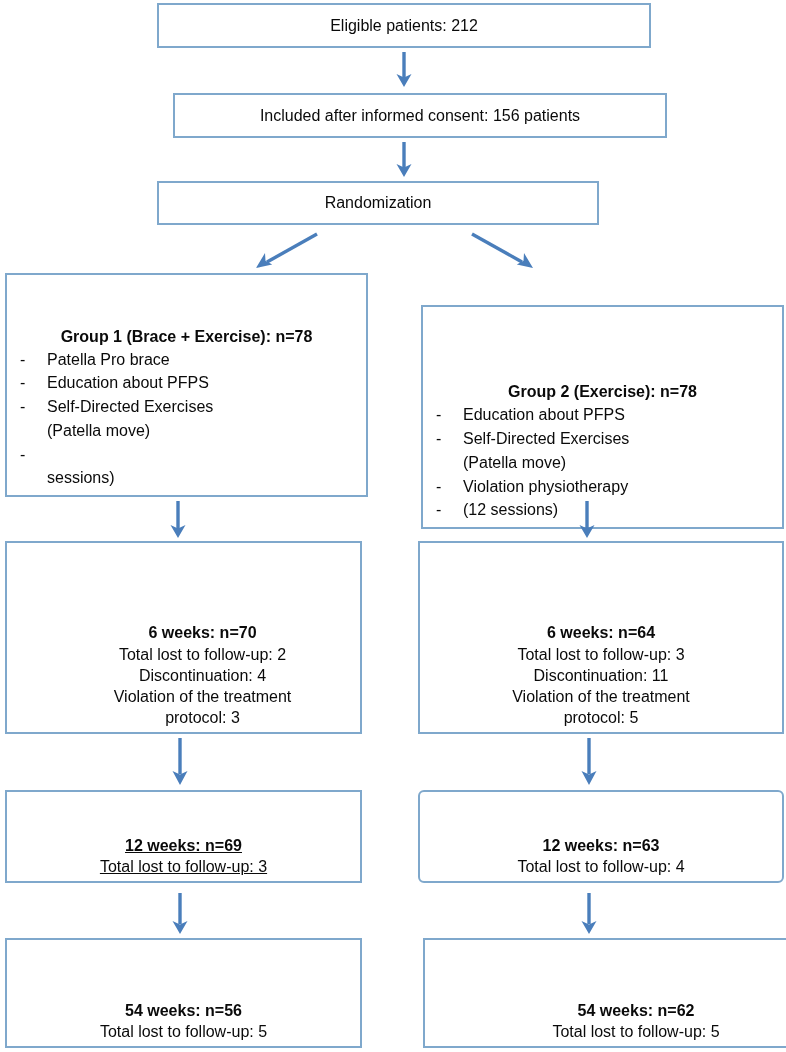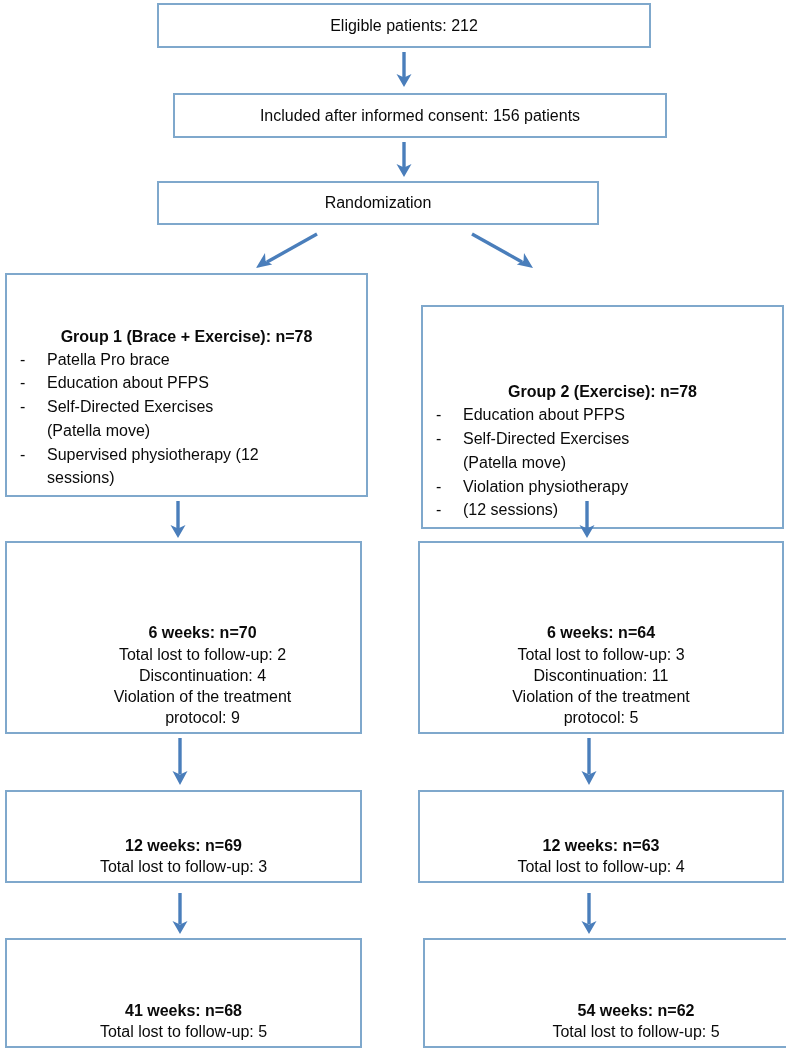--- a/index.html
+++ b/index.html
@@ -145,21 +145,20 @@
       <li>
         <span class="dash">-</span>
         <span class="btext">Self-Directed Exercises</span>
       </li>
       <li class="nodash">
         <span class="dash"></span>
         <span class="btext">(Patella move)</span>
       </li>
       <li>
         <span class="dash">-</span>
-        <span class="btext">Supervised physiotherapy (12</span>
       </li>
       <li class="nodash">
         <span class="dash"></span>
         <span class="btext">sessions)</span>
       </li>
     </ul>
   </div>
 
   <div class="box topalign" style="left:421px; top:273px; width:363px; height:224px;margin-top:32px;">
     <span class="title">Group 2 (Exercise): n=78</span>
@@ -198,21 +197,21 @@
       <path d="M13 0 L13 28" stroke="#4a7ebb" stroke-width="3.4" fill="none"></path>
       <path d="M13 37 L5.5 24 L13 27.5 L20.5 24 Z" fill="#4a7ebb"></path>
     </svg>
   </span>
 
   <div class="box topalign" style="left:5px; top:541px; width:357px; height:193px; padding-top:14px;padding-left:44px;">
     <span class="title">6 weeks: n=70</span>
     <span class="line">Total lost to follow-up: 2</span>
     <span class="line">Discontinuation:  4</span>
     <span class="line">Violation of the treatment</span>
-    <span class="line">protocol: 9</span>
+    <span class="line">protocol: 3</span>
   </div>
 
   <div class="box topalign" style="left:418px; top:541px; width:366px; height:193px; padding-top:6px;">
     <span class="title">6 weeks: n=64</span>
     <span class="line">Total lost to follow-up: 3</span>
     <span class="line">Discontinuation: 11</span>
     <span class="line">Violation of the treatment</span>
     <span class="line">protocol: 5</span>
   </div>
 
@@ -222,45 +221,45 @@
       <path d="M13 47 L5.5 33 L13 36.5 L20.5 33 Z" fill="#4a7ebb"></path>
     </svg>
   </span>
   <span class="arrow-v" style="left:576px; top:738px; height:48px;">
     <svg width="26" height="48" viewBox="0 0 26 48">
       <path d="M13 0 L13 36" stroke="#4a7ebb" stroke-width="3.4" fill="none"></path>
       <path d="M13 47 L5.5 33 L13 36.5 L20.5 33 Z" fill="#4a7ebb"></path>
     </svg>
   </span>
 
-  <div class="box topalign" style="left:5px; top:790px; width:357px; height:93px; padding-top:14px;">
+  <div class="box topalign" style="left:5px; top:790px; width:357px; height:93px; padding-top:14px;text-decoration:underline;">
     <span class="title">12 weeks: n=69</span>
     <span class="line">Total lost to follow-up: 3</span>
   </div>
 
-  <div class="box topalign" style="left:418px; top:790px; width:366px; height:93px; padding-top:14px;">
+  <div class="box topalign" style="left:418px; top:790px; width:366px; height:93px; padding-top:14px;border-radius:6px;">
     <span class="title">12 weeks: n=63</span>
     <span class="line">Total lost to follow-up: 4</span>
   </div>
 
   <span class="arrow-v" style="left:167px; top:893px; height:42px;">
     <svg width="26" height="42" viewBox="0 0 26 42">
       <path d="M13 0 L13 31" stroke="#4a7ebb" stroke-width="3.4" fill="none"></path>
       <path d="M13 41 L5.5 28 L13 31.5 L20.5 28 Z" fill="#4a7ebb"></path>
     </svg>
   </span>
   <span class="arrow-v" style="left:576px; top:893px; height:42px;">
     <svg width="26" height="42" viewBox="0 0 26 42">
       <path d="M13 0 L13 31" stroke="#4a7ebb" stroke-width="3.4" fill="none"></path>
       <path d="M13 41 L5.5 28 L13 31.5 L20.5 28 Z" fill="#4a7ebb"></path>
     </svg>
   </span>
 
   <div class="box topalign" style="left:5px; top:938px; width:357px; height:110px; padding-top:14px;">
-    <span class="title">41 weeks: n=68</span>
+    <span class="title">54 weeks: n=56</span>
     <span class="line">Total lost to follow-up: 5</span>
   </div>
 
   <div class="box topalign" style="left:423px; top:938px; width:426px; height:110px; ">
     <span class="title">54 weeks: n=62</span>
     <span class="line">Total lost to follow-up: 5</span>
   </div>
 
 </div>
 

